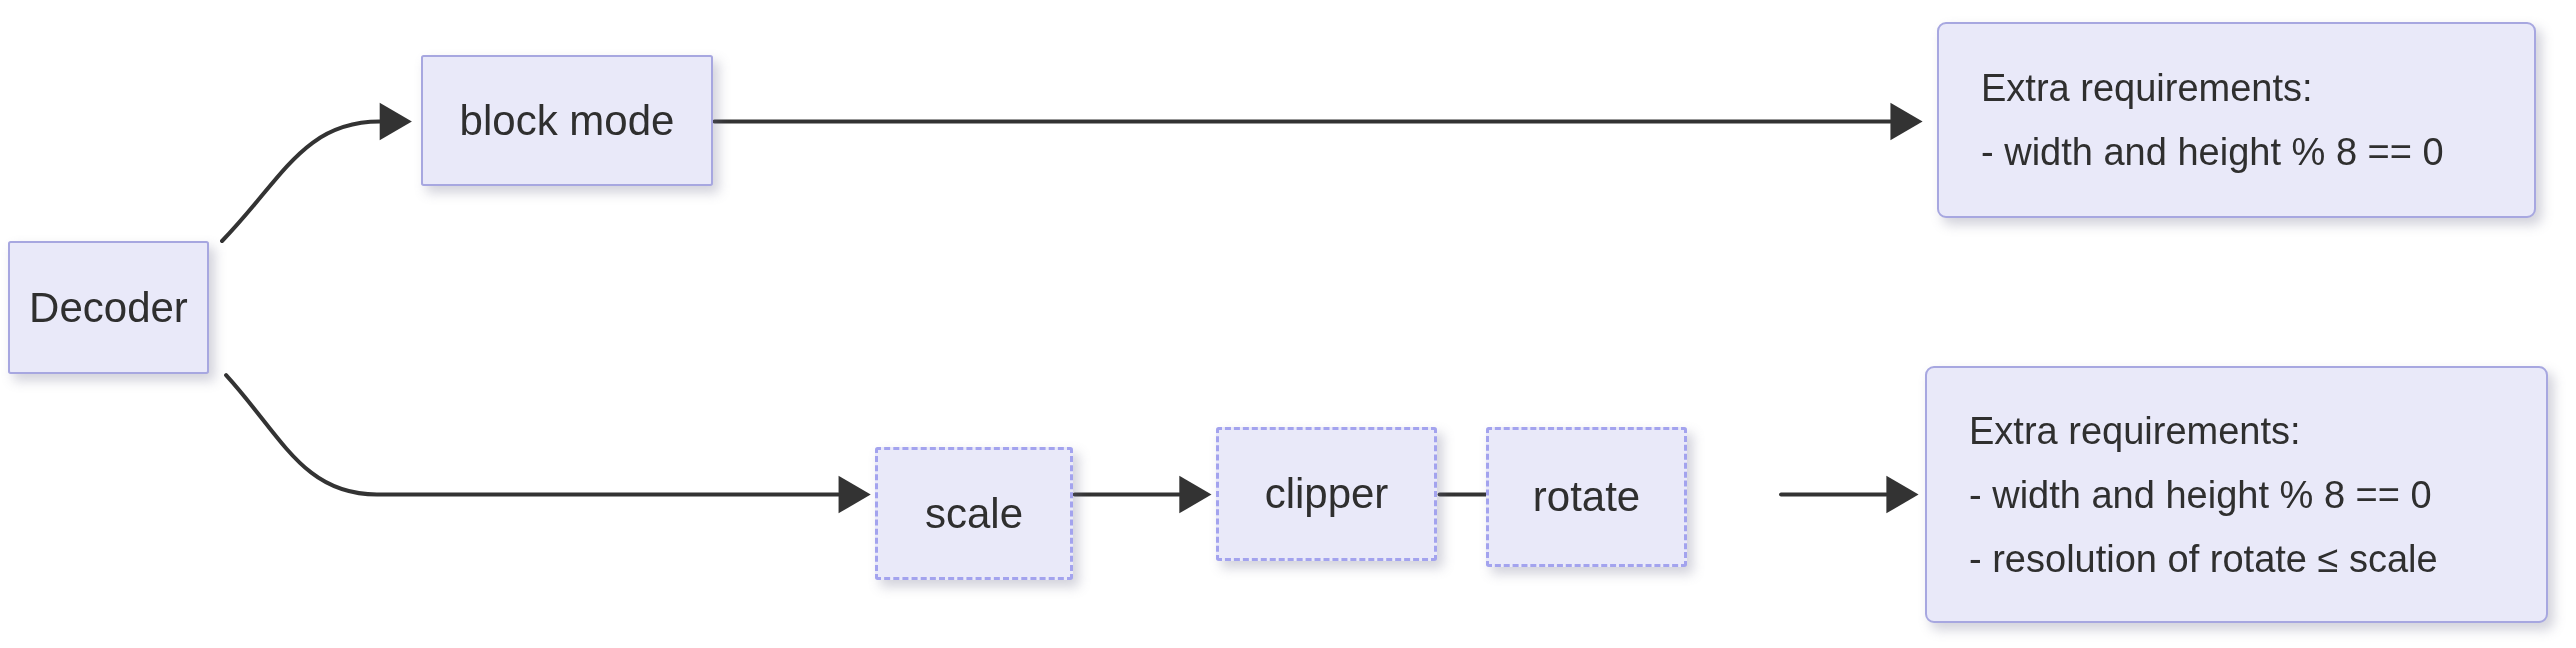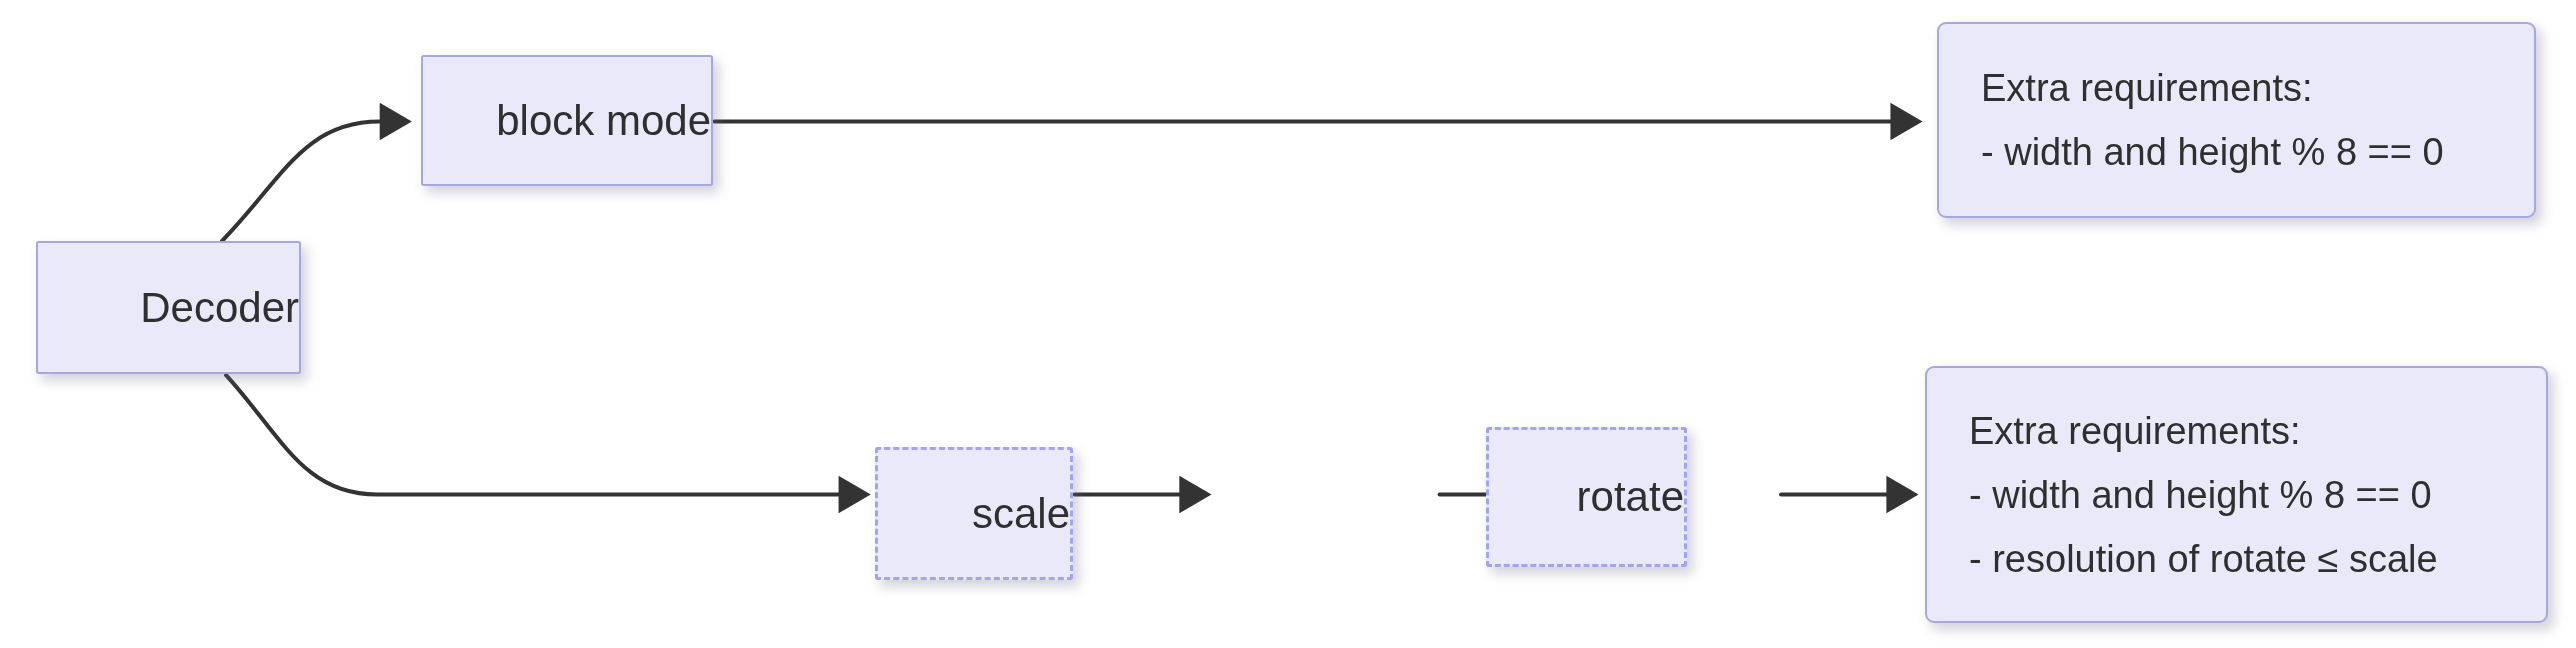--- a/index.html
+++ b/index.html
@@ -39,21 +39,21 @@
   }
   .node{
     position:absolute;
     z-index:2;
     background:var(--node-fill);
     border:2.7px solid var(--node-border);
     border-radius:2.7px;
     box-shadow:5.4px 6.7px 12px rgba(110,110,140,0.30);
     display:flex;
     align-items:center;
-    justify-content:flex-end;
+    justify-content:center;
     color:var(--text);
     font-size:42px;
     line-height:1;
     white-space:nowrap;
   }
   .node.dashed{
     border:3.4px dashed var(--dashed-border);
   }
   .note{
     position:absolute;
@@ -66,21 +66,21 @@
     flex-direction:column;
     justify-content:center;
     color:var(--text);
     font-size:38px;
     line-height:64px;
     padding-left:42px;
     padding-right:20px;
     white-space:nowrap;
   }
   
-  #node-decoder   {left:36px;  top:241px; width:265px; height:133px;}
+  #node-decoder   {left:8px;  top:241px; width:201px; height:133px;}
   #node-blockmode {left:421px; top:55px;  width:292px; height:131px;}
   #node-scale     {left:875px;top:427px; width:198px; height:133px;margin-top:20px;}
   #node-clipper   {left:1216px;top:427px; width:221px; height:134px;}
   #node-rotate    {left:1486px;top:427px; width:201px; height:140px;}
   #note-top       {left:1937px;top:22px;  width:599px; height:196px;}
   #note-bottom    {left:1925px;top:366px; width:623px; height:257px;}
 </style>
 </head>
 <body>
 
@@ -112,20 +112,23 @@
   </div>
 
   <div class="node" id="node-blockmode">
     <span>block mode</span>
   </div>
 
   <div class="node dashed" id="node-scale">
     <span>scale</span>
   </div>
 
+  <div class="node dashed" id="node-clipper">
+    <span>clipper</span>
+  </div>
 
   <div class="node dashed" id="node-rotate">
     <span>rotate</span>
   </div>
 
   <div class="note" id="note-top">
     <div>Extra requirements:</div>
     <div>- width and height % 8 == 0</div>
   </div>
 

